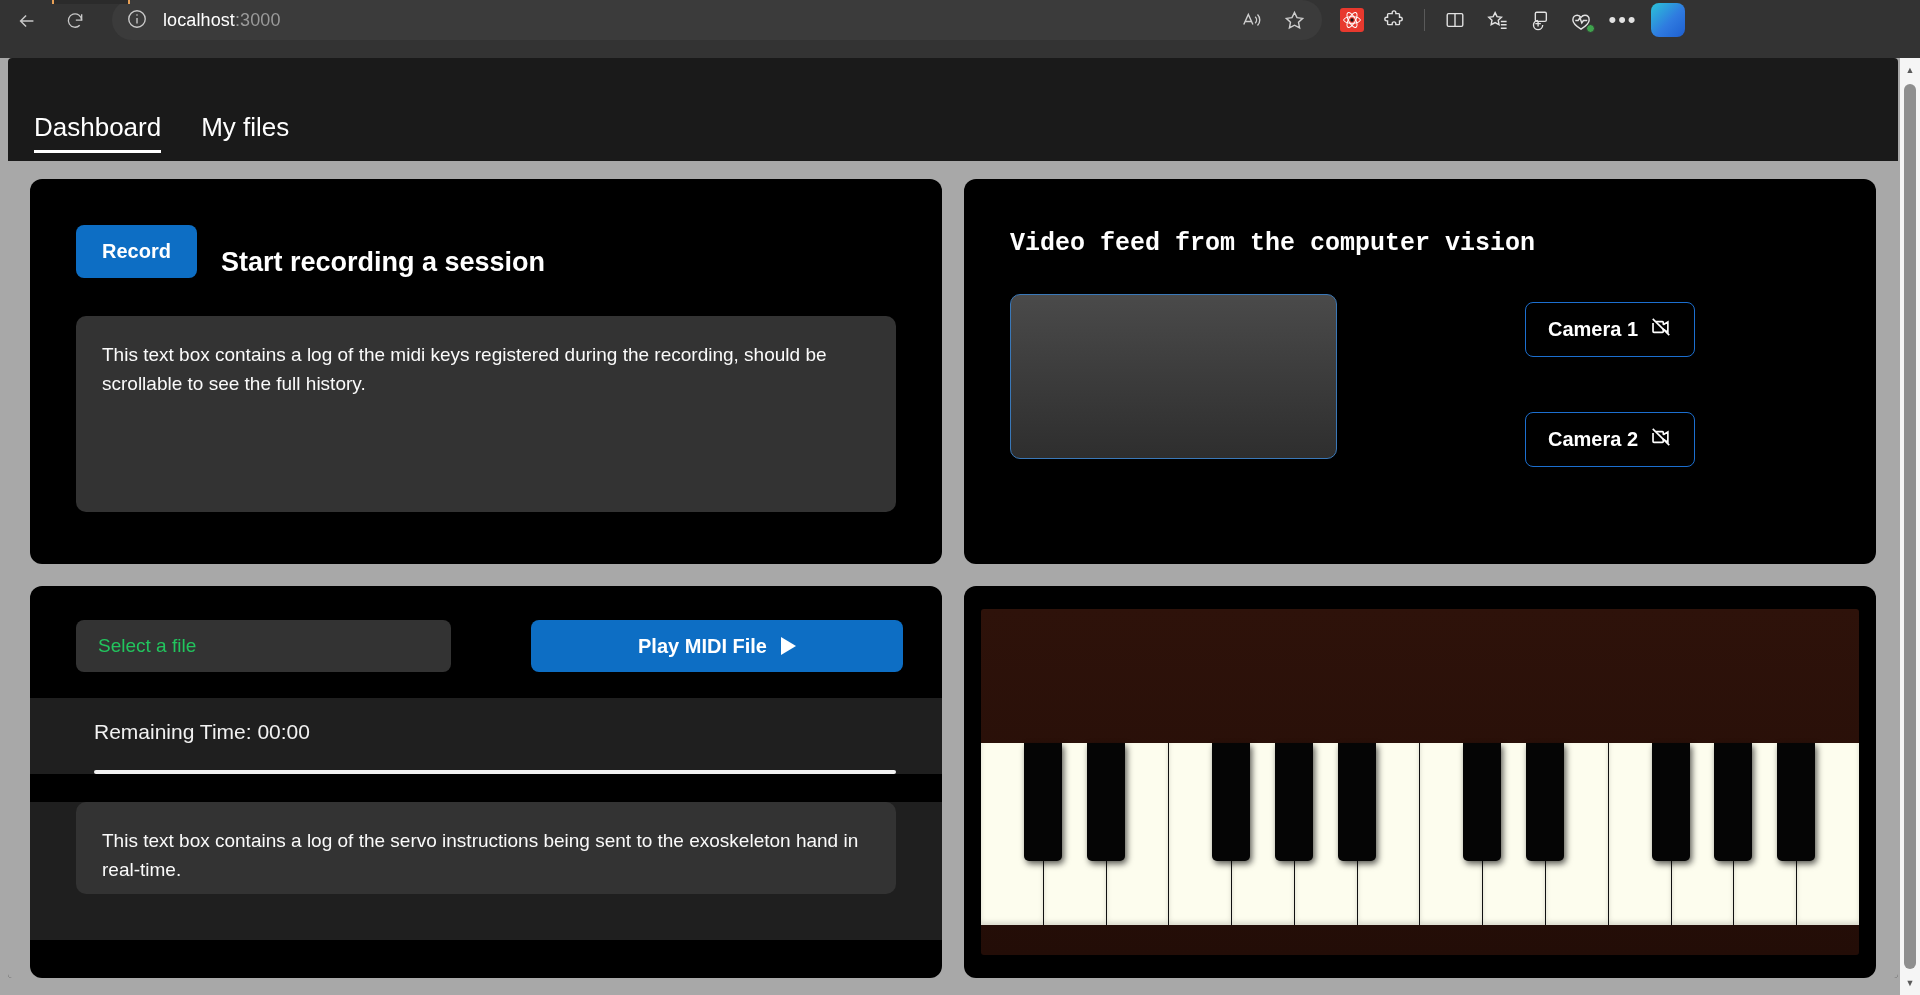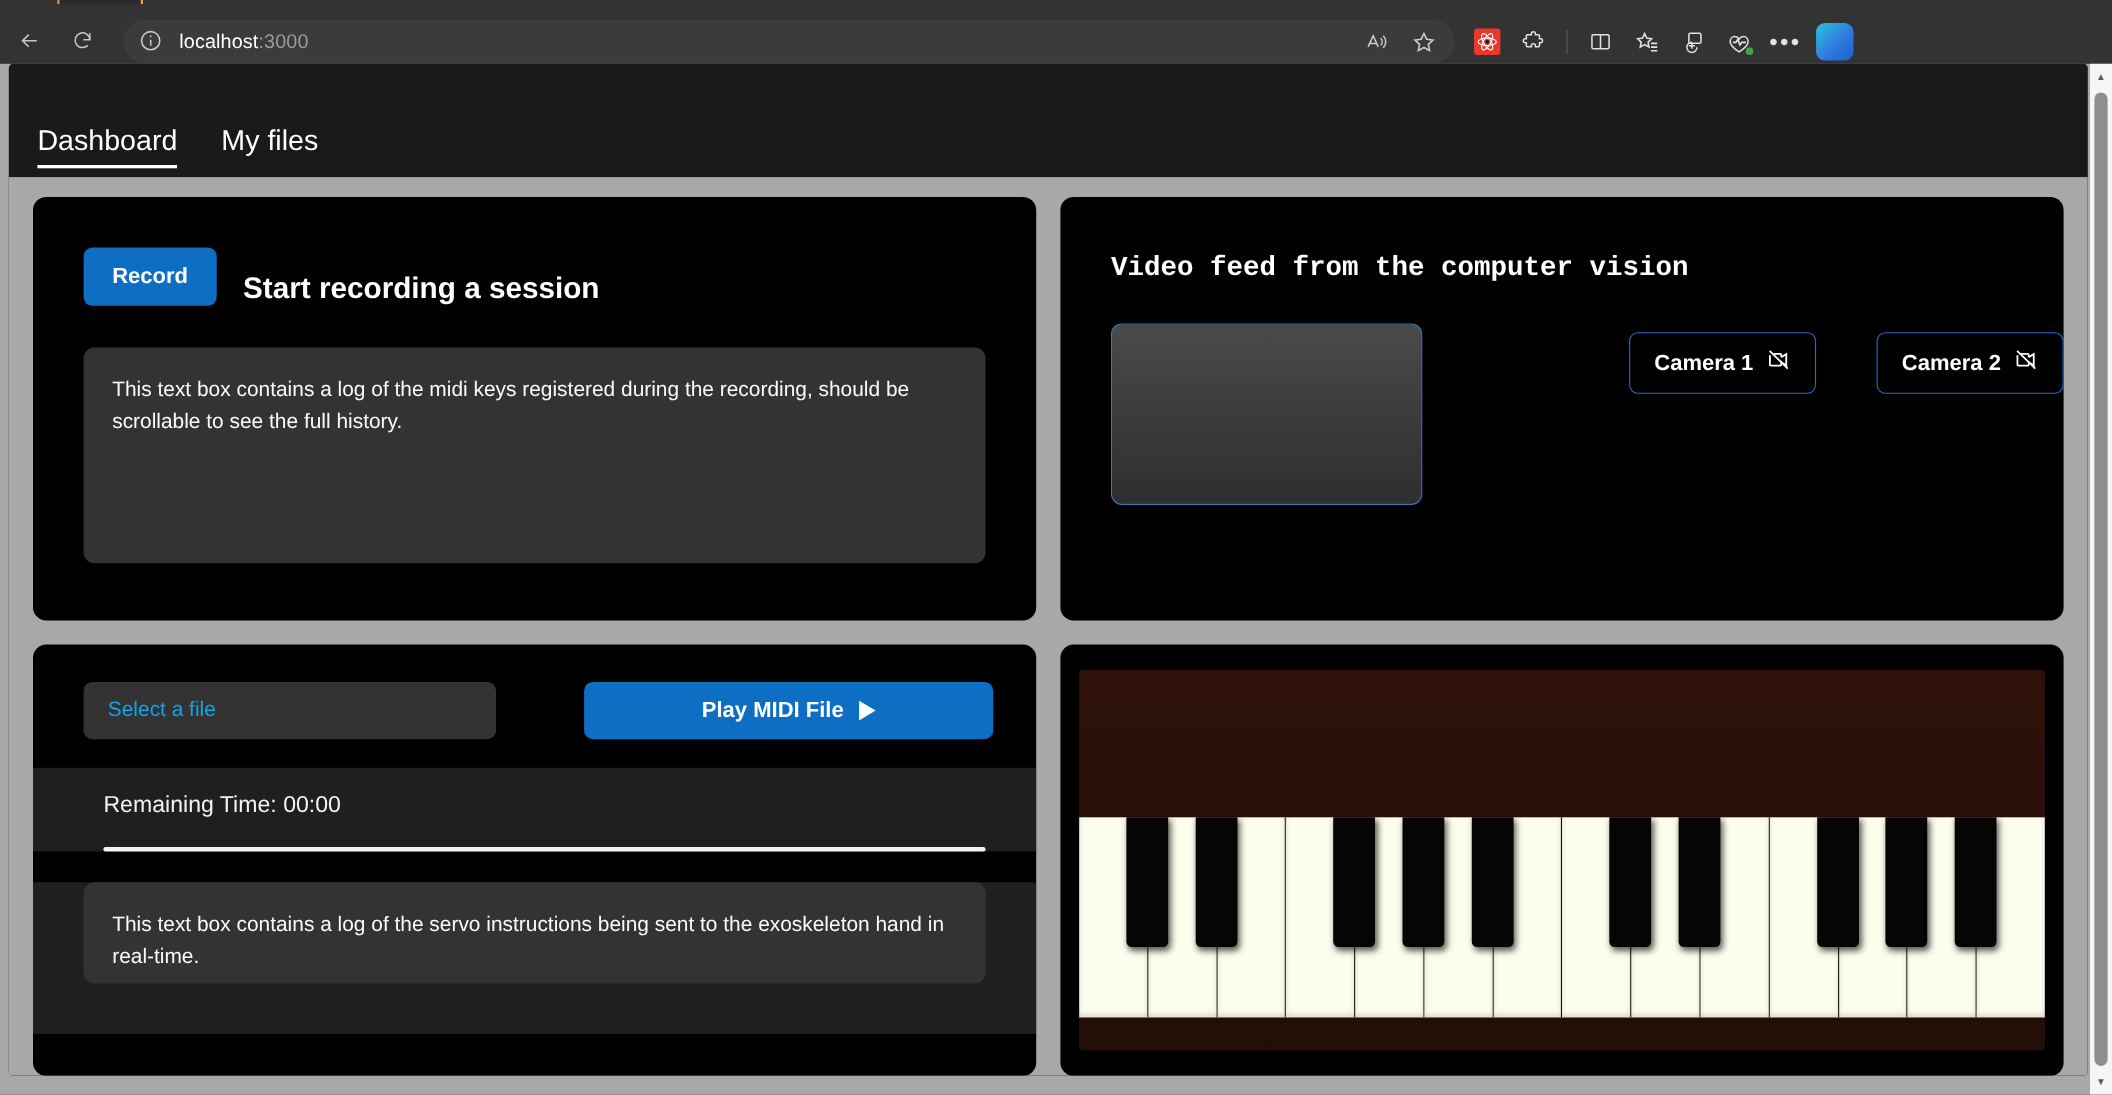--- a/index.html
+++ b/index.html
@@ -8,21 +8,21 @@
     overflow: hidden;
     background: #2b2b2b;
     font-family: "Liberation Sans", sans-serif;
   }
 
   
   .browser-chrome {
     position: absolute; top: 0; left: 0;
     width: 1920px; height: 58px;
     background: #333333;
-    display: flex; align-items: flex-end;
+    display: flex; align-items: flex-start;
   }
   .tab-strip-stub {
     position: absolute; top: -10px; left: 52px;
     width: 78px; height: 14px;
     border: 2px solid #e8a055; border-bottom: none;
     border-radius: 8px 8px 0 0;
     background: #2b2b2b;
   }
   .nav-btn {
     width: 42px; height: 42px; margin-left: 6px;
@@ -134,35 +134,35 @@
   .logbox.midi { height: 196px; }
 
   
   .video-title { font-size: 25px; font-weight: bold; color: #fff; padding: 50px 0 0 46px; font-family: Liberation Mono, monospace; }
   .video-body { display: flex; align-items: flex-start; padding: 36px 0 0 46px; }
   .video-stage {
     width: 327px; height: 165px;
     background: linear-gradient(180deg,#4a4a4a 0%, #2e2e2e 100%);
     border: 1px solid #3a78b8; border-radius: 10px;
   }
-  .cam-col { margin-left: 188px; display: flex; gap: 55px; padding-top: 8px; }
+  .cam-col { margin-left: 188px; display: flex; flex-direction: column; gap: 55px; padding-top: 8px; }
   .btn-camera {
     background: #000; border: 1px solid #1c6fd0; border-radius: 8px;
     color: #fff; font-size: 20px; font-weight: bold;
     padding: 13px 22px; cursor: pointer; display: flex; align-items: center; gap: 12px;
     font-family: "Liberation Sans", sans-serif; white-space: nowrap;
   }
   .btn-camera svg { stroke: #fff; fill: none; stroke-width: 1.8; }
 
   
   .player-row { display: flex; gap: 80px; padding: 34px 46px 0 46px; }
   .file-select {
     flex: 0 0 375px; height: 52px;
     background: #333333; border-radius: 8px;
-    color: #0ea5e9; font-size: 19px;
+    color: #22c55e; font-size: 19px;
     display: flex; align-items: center; padding-left: 22px; cursor: pointer;
   }
   .btn-play {
     flex: 0 0 372px; height: 52px;
     background: #0d6ec4; border: none; border-radius: 8px;
     color: #fff; font-size: 20px; font-weight: bold;
     display: flex; align-items: center; justify-content: center; gap: 14px;
     cursor: pointer; font-family: "Liberation Sans", sans-serif;
   }
   .tri { width: 0; height: 0; border-left: 15px solid #fff; border-top: 9px solid transparent; border-bottom: 9px solid transparent; }

